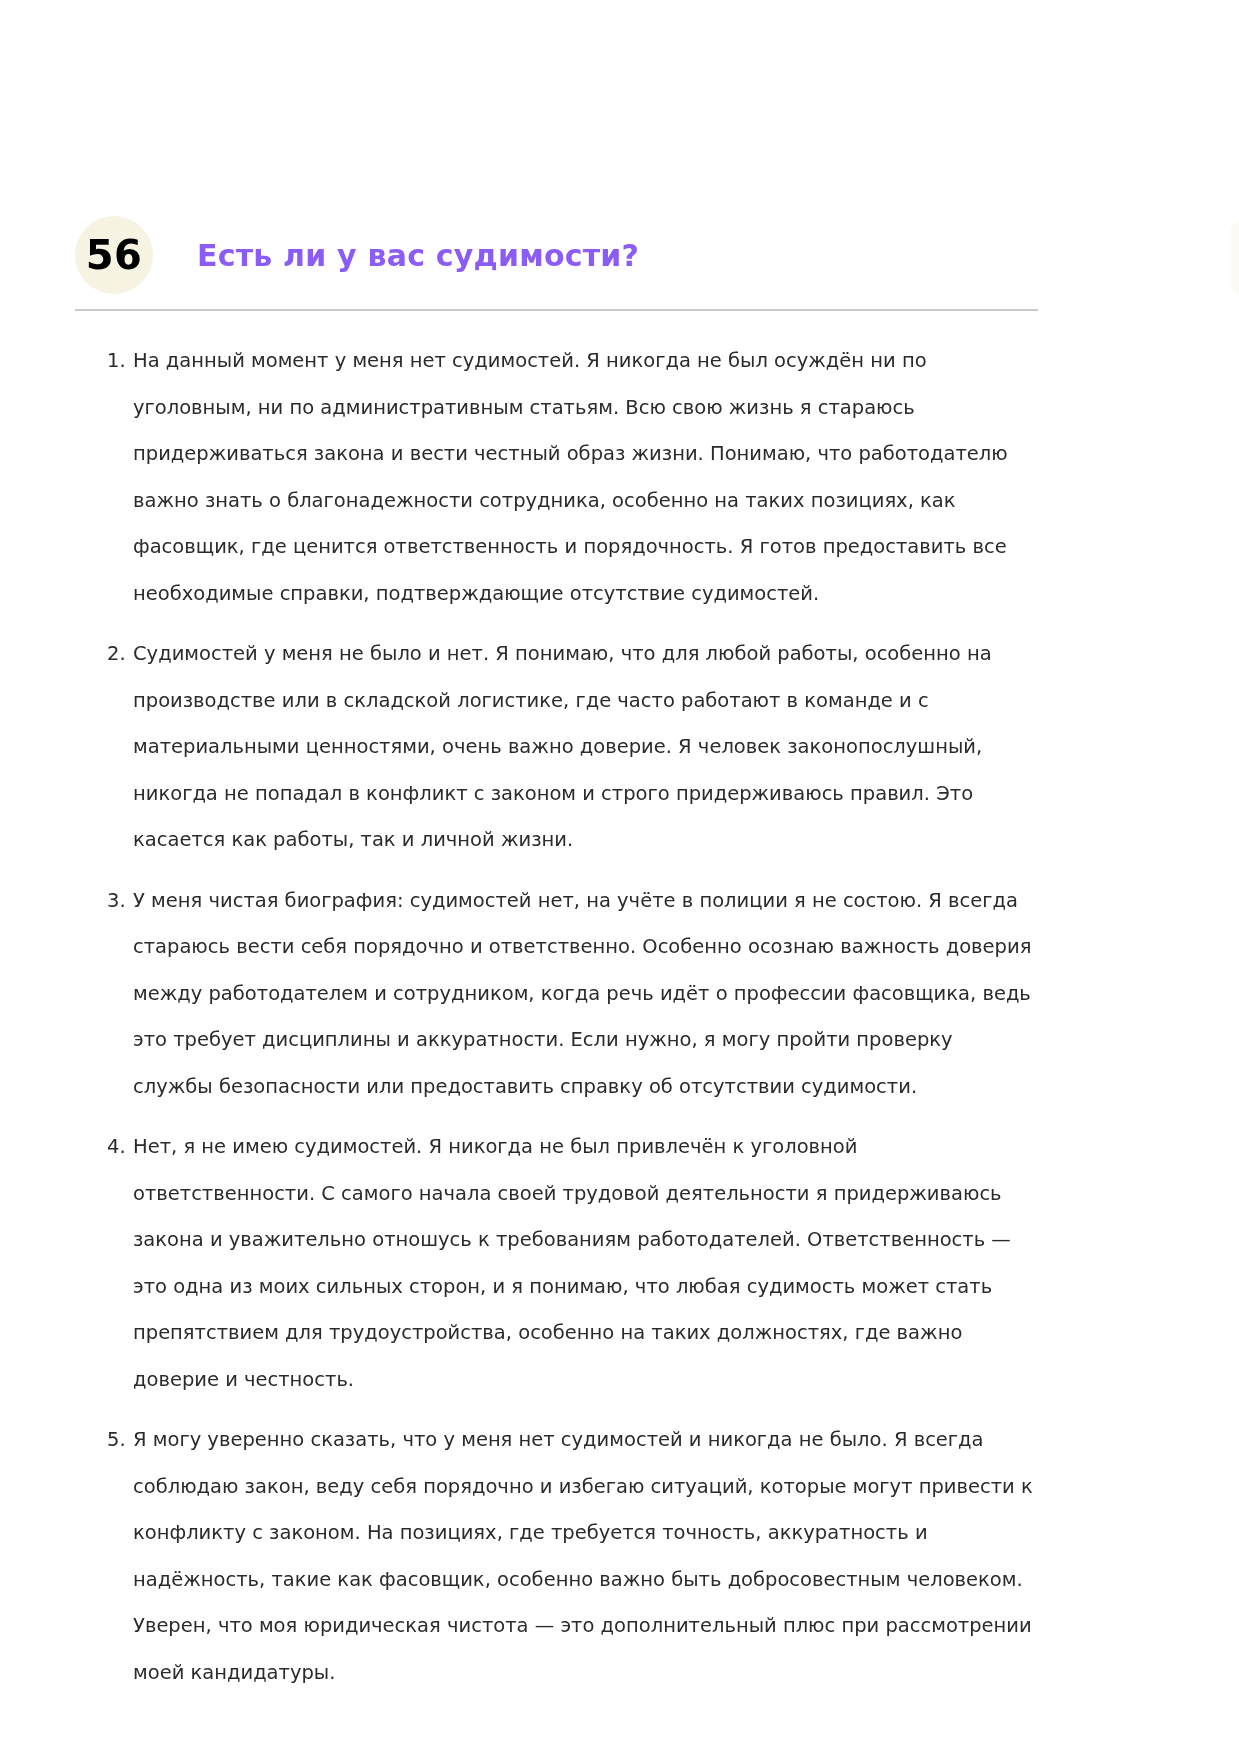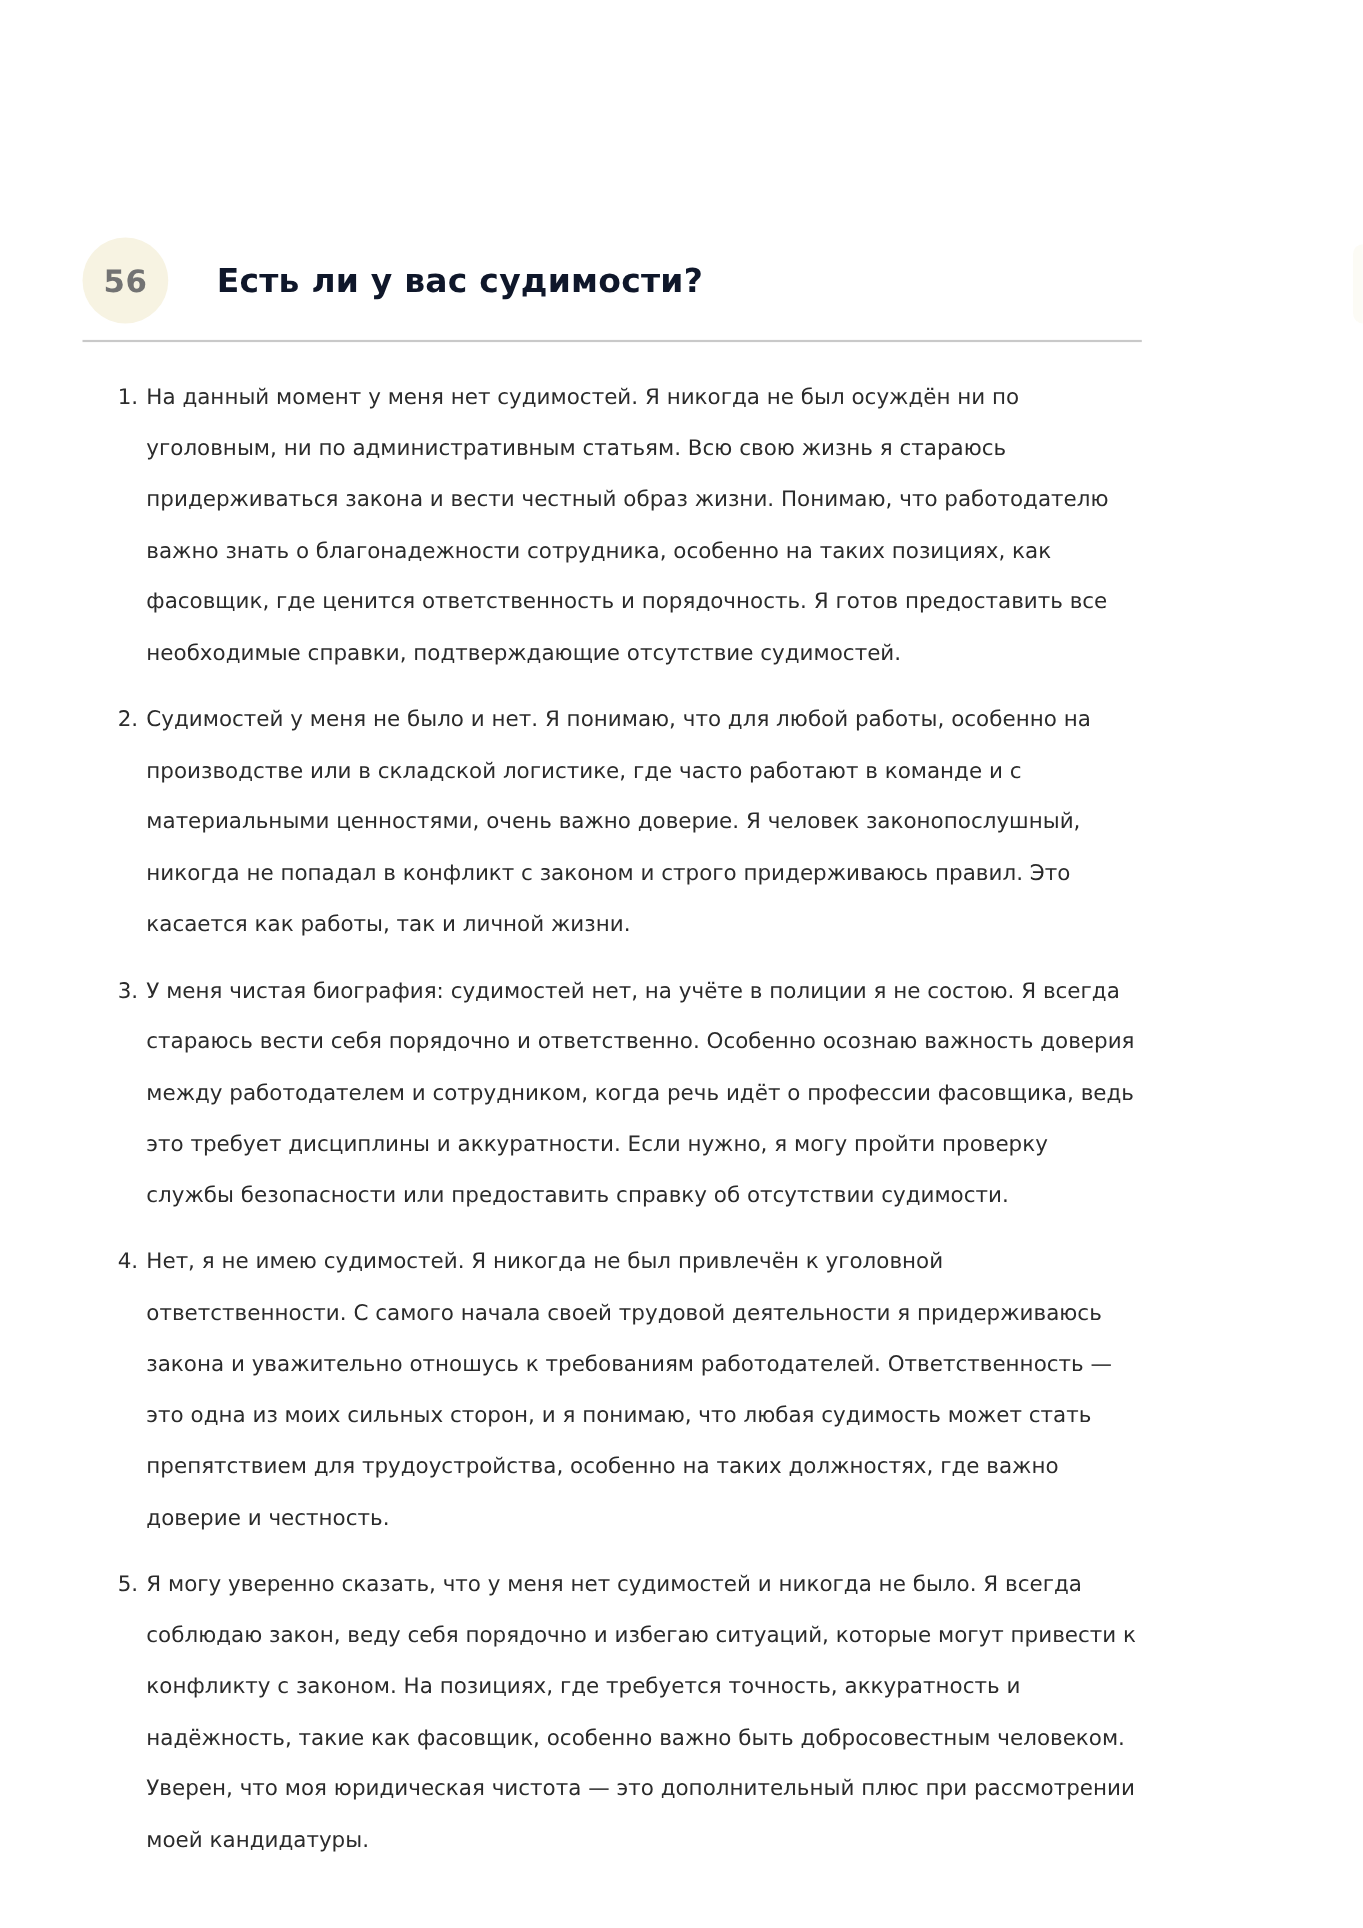--- a/index.html
+++ b/index.html
@@ -33,30 +33,30 @@
     width: 78px;
     height: 78px;
     border-radius: 50%;
     background: #f7f3e2;
     display: flex;
     align-items: center;
     justify-content: center;
     flex: 0 0 auto;
   }
   .q-badge span {
-    font-size: 28px;
+    font-size: 40px;
     font-weight: bold;
-    color: #737373;
+    color: #000000;
     letter-spacing: 0.5px;
   }
   .q-title {
     margin: 0 0 0 44px;
     font-size: 30px;
     font-weight: bold;
-    color: #0f172a;
+    color: #8b5cf6;
     letter-spacing: 0.2px;
   }
   
   .q-divider {
     position: absolute;
     top: 309px;
     left: 75px;
     width: 963px;
     height: 2px;
     background: #c9c9c9;

